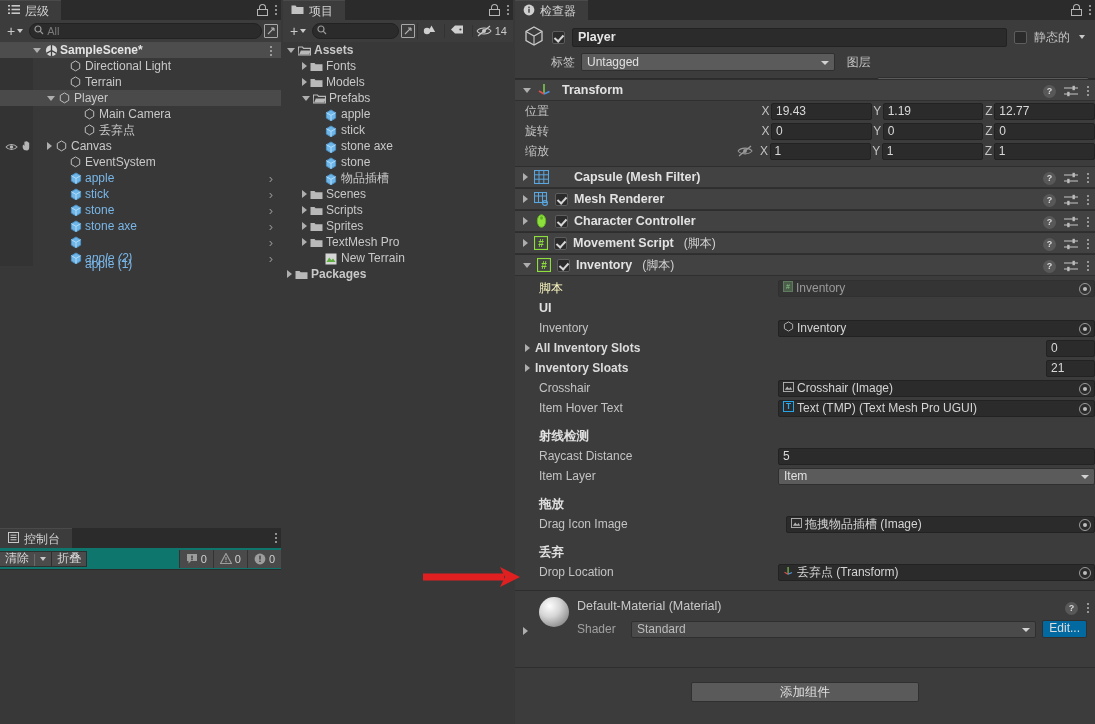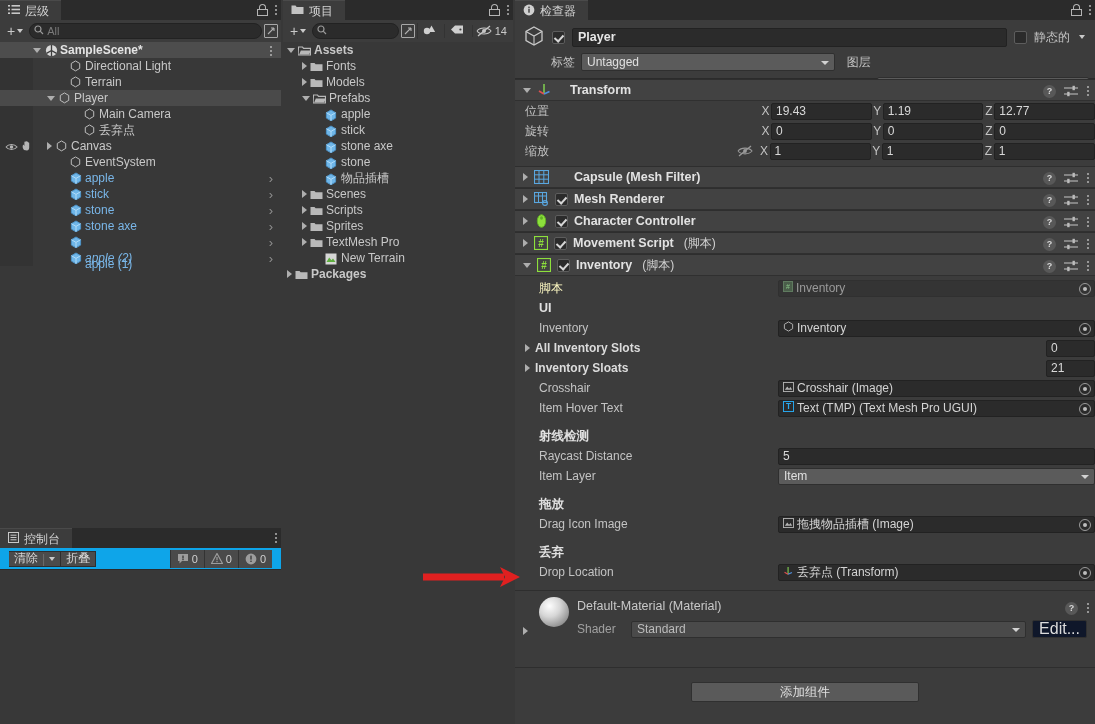--- a/index.html
+++ b/index.html
@@ -110,21 +110,21 @@
     height:17px;background:#2b2b2b;border:1px solid #222;border-radius:2px;
     display:flex;align-items:center;gap:3px;padding:0 4px;color:#d4d4d4;font-size:12px;box-sizing:border-box;position:relative;
   }
   .objfield.dim{background:#343434;color:#9a9a9a;border-color:#303030;}
   .objpick{position:absolute;right:3px;top:2px;width:12px;height:12px;border-radius:50%;border:1px solid #9a9a9a;box-sizing:border-box;display:flex;align-items:center;justify-content:center;}
   .objpick i{width:4px;height:4px;border-radius:50%;background:#bdbdbd;display:block;}
   .sechead{font-weight:bold;color:#e0e0e0;font-size:12.5px;padding-left:24px;height:20px;display:flex;align-items:center;}
 
   .matbox{border-top:1px solid #2e2e2e;background:#3c3c3c;padding:6px 0 6px 0;}
   .matsphere{width:30px;height:30px;border-radius:50%;background:radial-gradient(circle at 35% 30%,#fdfdfd 0%,#d6d6d6 38%,#8e8e8e 78%,#6d6d6d 100%);}
-  .editbtn{height:18px;background:#0f172a;border:1px solid #303030;border-radius:2px;display:flex;align-items:center;padding:0 6px;color:#dcdcdc;font-size:16px;box-sizing:border-box;}
+  .editbtn{height:18px;background:#0369a1;border:1px solid #303030;border-radius:2px;display:flex;align-items:flex-start;padding:0 6px;color:#dcdcdc;font-size:12px;box-sizing:border-box;}
   .addcomp{
     width:228px;height:20px;margin:0 auto;background:#5a5a5a;border:1px solid #303030;border-radius:2px;
     display:flex;align-items:center;justify-content:center;color:#e0e0e0;font-size:12.5px;box-sizing:border-box;
   }
   .arrowAnn{position:absolute;pointer-events:none;}
 </style>
 </head>
 <body>
 
 <div id="root">
@@ -554,21 +554,21 @@
         <span>控制台</span>
       </div>
       <div class="tabicons">
         <span class="kebab">
             <i></i>
             <i></i>
             <i></i>
           </span>
       </div>
     </div>
-    <div class="toolbar" style="position:absolute;top:20px;left:0;right:0;height:21px;padding:9px;gap:0;background:#0ea5e9;">
+    <div class="toolbar" style="position:absolute;top:20px;left:0;right:0;height:21px;padding:0;gap:0;background:#0f766e;">
       <div class="consbtn" style="margin-left:0;border-radius:0;border-left:none;">
         <span>清除</span>
         <span style="margin:0 4px;color:#6e6e6e;">|</span>
         <span class="caretdown"></span>
       </div>
       <div class="consbtn" style="border-radius:0;border-left:none;">
         <span>折叠</span>
       </div>
       <div style="flex:1;"></div>
       <div class="counter">
@@ -655,21 +655,21 @@
 
       <div class="comp-header">
         <span class="arrow open"></span>
         <span>
           <svg width="15" height="15" viewBox="0 0 15 15">
               <line x1="7" y1="13" x2="7" y2="3" stroke="#7ec850" stroke-width="1.6"></line>
               <line x1="7" y1="13" x2="2" y2="10" stroke="#e05050" stroke-width="1.6"></line>
               <line x1="7" y1="13" x2="12.5" y2="10.5" stroke="#5090e0" stroke-width="1.6"></line>
             </svg>
         </span>
-        <span class="comp-title" style="margin-left:12px;">Transform</span>
+        <span class="comp-title" style="margin-left:4px;">Transform</span>
         <span class="comp-icons">
           <span class="qm">?</span>
           <span class="presets">
             <svg width="14" height="12" viewBox="0 0 14 12">
                 <line x1="0" y1="3" x2="14" y2="3" stroke="#bcbcbc" stroke-width="1.1"></line>
                 <line x1="0" y1="9" x2="14" y2="9" stroke="#bcbcbc" stroke-width="1.1"></line>
                 <rect x="8.5" y="0.8" width="2.4" height="4.4" fill="#bcbcbc"></rect>
                 <rect x="3.2" y="6.8" width="2.4" height="4.4" fill="#bcbcbc"></rect>
               </svg>
           </span>
@@ -972,21 +972,21 @@
             <span>Item</span>
               <span class="dc" style="top:6px;"></span>
           </span>
         </div>
 
         <div style="height:8px;"></div>
         <div class="sechead">拖放</div>
 
         <div class="prop">
           <span class="pname" style="width:239px;">Drag Icon Image</span>
-          <span class="objfield" style="width:328px;">
+          <span class="objfield" style="width:328px;margin-left:8px;">
             <span>
               <svg width="11" height="10" viewBox="0 0 12 11">
                   <rect x="0.5" y="0.5" width="11" height="10" fill="none" stroke="#b4b4b4"></rect>
                   <path d="M2 8.5 L4.6 5 L6.6 7.3 L8.3 5.6 L10 8.5 Z" fill="#b4b4b4"></path>
                 </svg>
             </span>
             <span>拖拽物品插槽 (Image)</span>
             <span class="objpick">
                 <i></i>
               </span>

